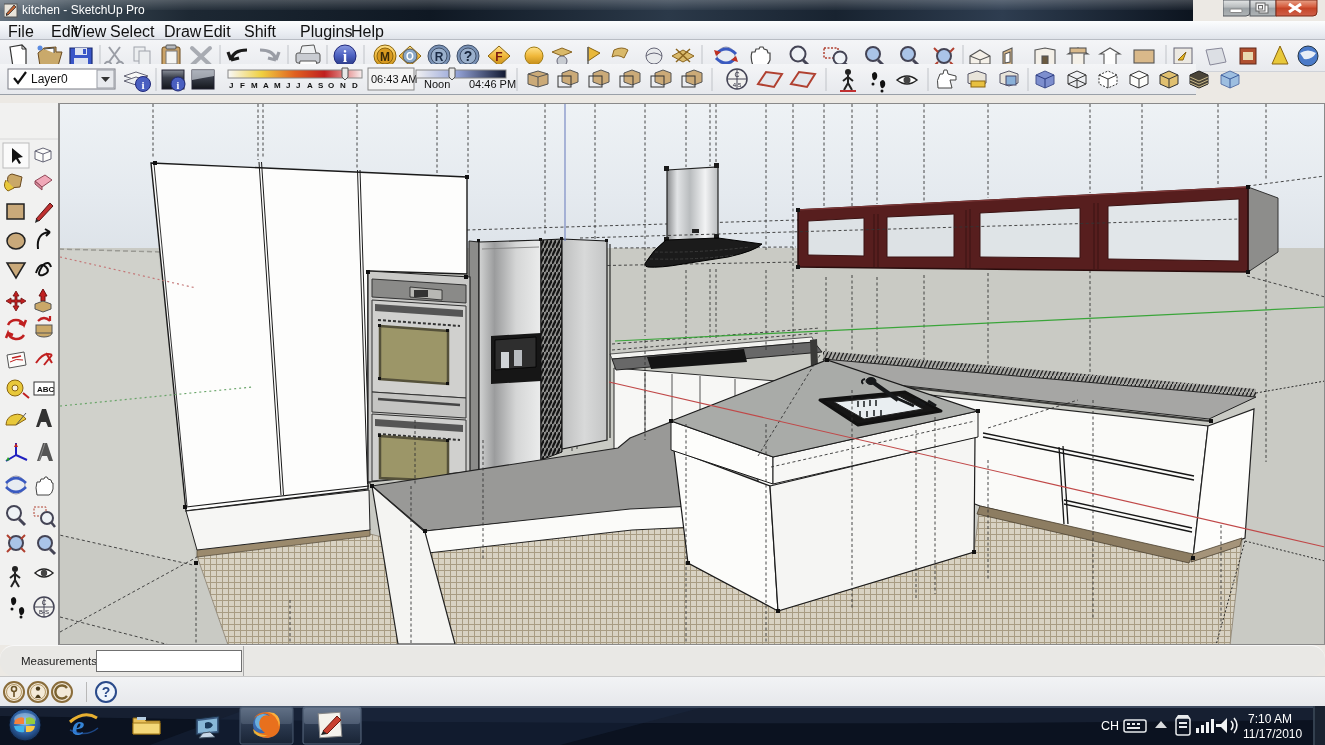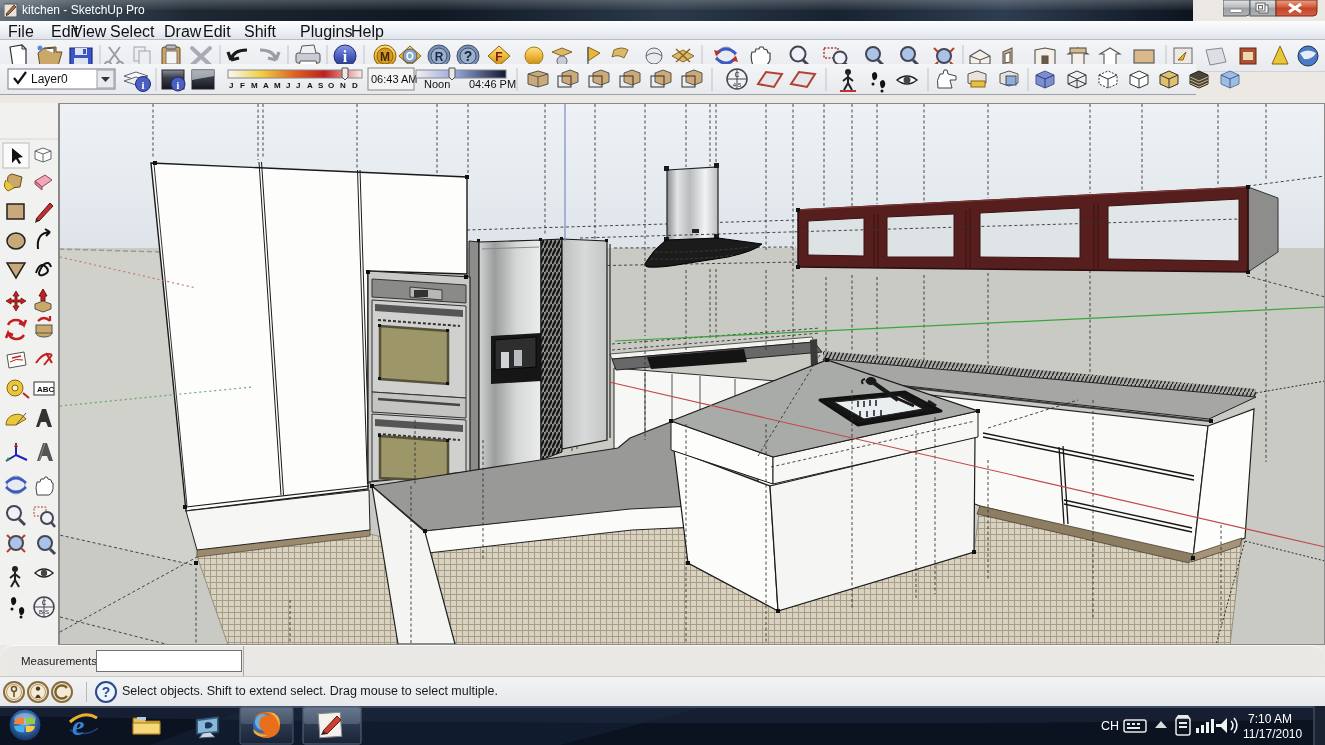--- a/index.html
+++ b/index.html
@@ -726,21 +726,20 @@
 <circle cx="36" cy="12" r="10" fill="#f3ead8" stroke="#8a6d3b" stroke-width="2"></circle>
       <circle cx="36" cy="12" r="7.5" fill="none" stroke="#b59a68" stroke-width="1"></circle>
       <circle cx="36" cy="8.6" r="2.2" fill="#4a3a1a"></circle>
       <path d="M33 18 q3 -7 6 0 z" fill="#4a3a1a"></path>
 <circle cx="60" cy="12" r="10" fill="#f3ead8" stroke="#8a6d3b" stroke-width="2"></circle>
       <path d="M65 8 a6.5 6.5 0 1 0 0 8" fill="none" stroke="#7a6230" stroke-width="2.4"></path>
 <rect x="84" y="2" width="1" height="20" fill="#b8b8b8"></rect>
 <circle cx="104" cy="12" r="10" fill="#eef4fb" stroke="#2a4a8a" stroke-width="2"></circle>
       <text x="104" y="17" font-size="14" font-weight="bold" text-anchor="middle" fill="#2a4a8a" font-family="Liberation Sans">?</text>
 </svg>
-<span class="abs" style="left:122px;top:7px;font-size:12.5px;color:#1a1a1a">Select objects. Shift to extend select. Drag mouse to select multiple.</span>
 </div>
 <div id="task" class="abs">
 <svg width="1325" height="39" viewBox="0 0 1325 39">
 <defs>
 <radialGradient id="orb" cx="0.5" cy="0.4" r="0.7">
           <stop offset="0" stop-color="#7ab8e8"></stop>
           <stop offset="0.55" stop-color="#2a5a9a"></stop>
           <stop offset="1" stop-color="#0a1a35"></stop>
         </radialGradient>
 <linearGradient id="btn" x1="0" y1="0" x2="0" y2="1">

